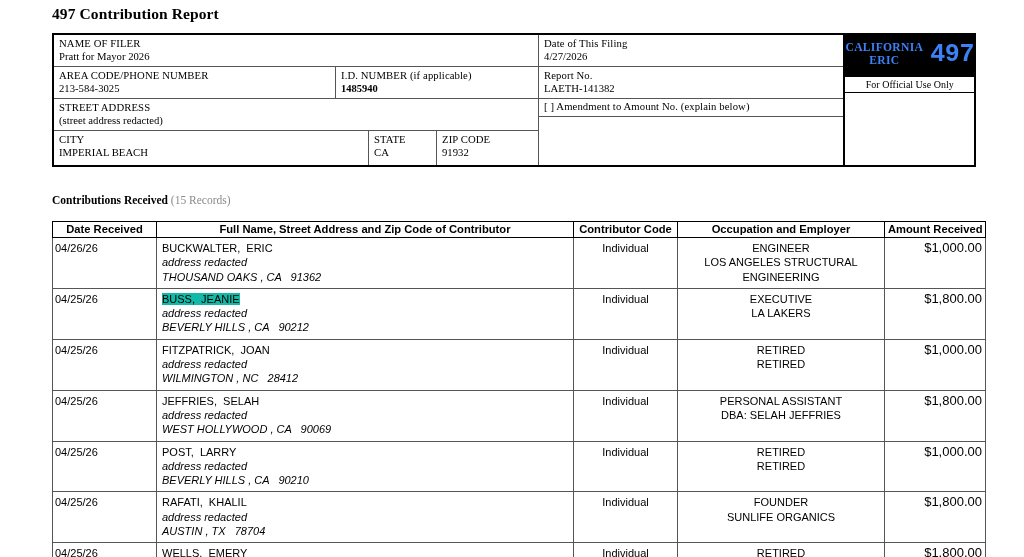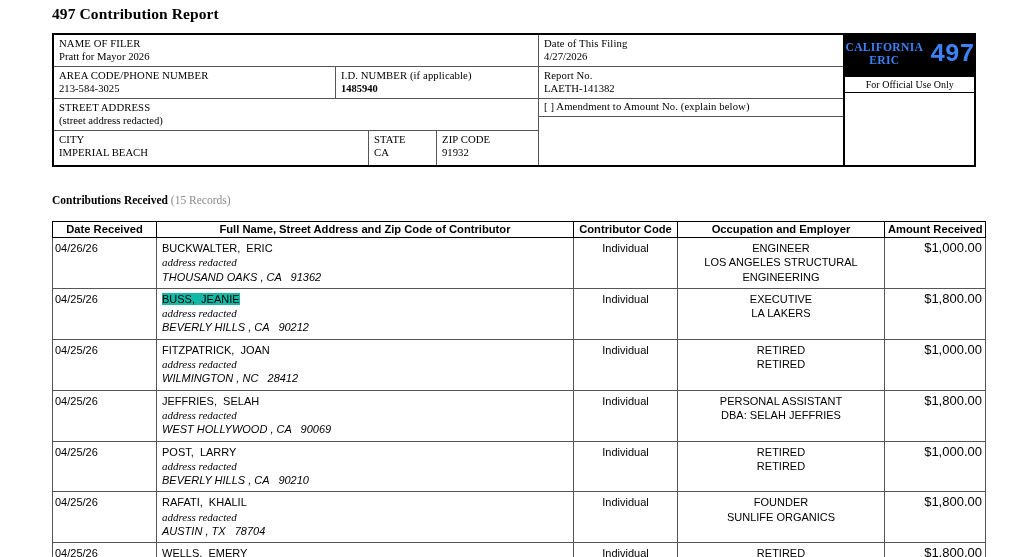--- a/index.html
+++ b/index.html
@@ -137,21 +137,21 @@
   .c-occ   { width: 207px; }
   .c-amt   { width: 101px; }
 
   td.td-date { padding: 3px 0 4px 2px; font-size: 11px; line-height: 14px; white-space: nowrap; }
   td.td-name { padding: 3px 0 4px 5px; line-height: 14.3px; margin-top: 8px; }
   td.td-code { padding: 3px 4px 4px 4px; text-align: center; font-size: 11px; line-height: 14px; }
   td.td-occ  { padding: 3px 4px 4px 4px; text-align: center; line-height: 14.3px; }
   td.td-amt  { padding: 3px 3px 4px 3px; text-align: right; font-size: 13px; line-height: 14px; white-space: nowrap; }
 
   .nm { display: block; white-space: pre; }
-  .addr { display: block; font-style: italic; font-family: Liberation Serif, serif; }
+  .addr { display: block; font-style: italic; }
   .cityline { display: block; white-space: pre; font-style: italic; }
   .occ-line { display: block; }
   .sel { background: #14b8a6; }
 </style>
 </head>
 <body>
 
 <div class="page-title">497 Contribution Report</div>
 
 <div class="cover">

